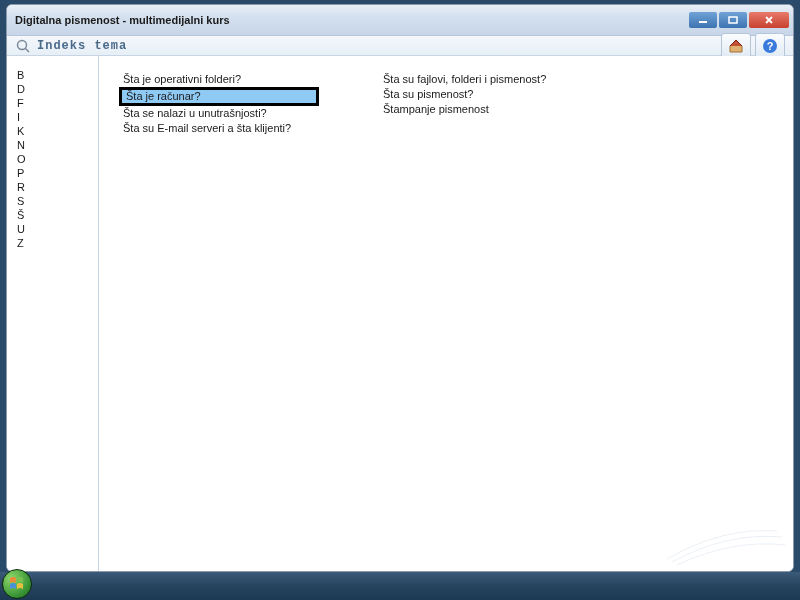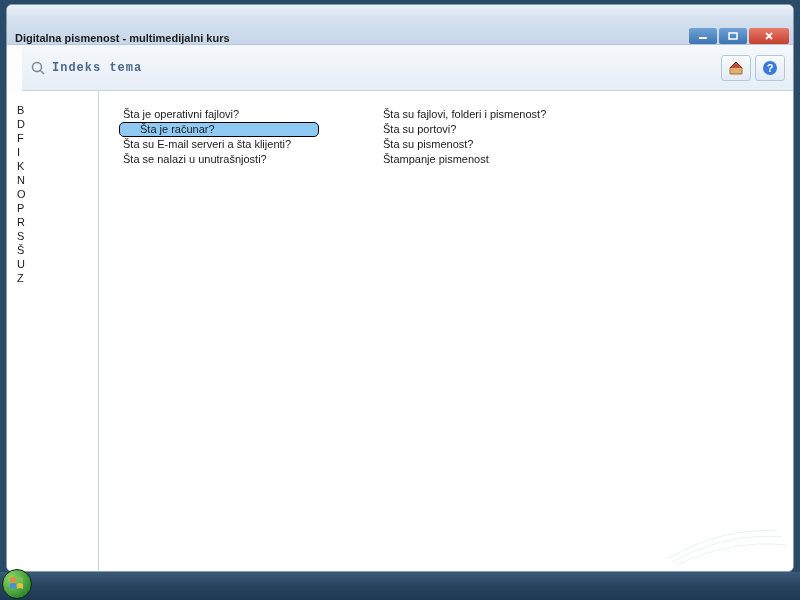--- a/index.html
+++ b/index.html
@@ -19,25 +19,25 @@
   right: 6px;
   bottom: 28px;
   background: #fdfdfd;
   border: 1px solid #8a9aab;
   border-radius: 6px;
   display: flex;
   flex-direction: column;
   overflow: hidden;
 }
 .titlebar {
-  height: 40px;
+  height: 31px;
   background: linear-gradient(to bottom, #e8eff7 0%, #d4e0ee 40%, #c7d6e8 100%);
   border-bottom: 1px solid #b5c6da;
   display: flex;
-  align-items: flex-end;
+  align-items: center;
   padding: 0 4px 0 8px;
 }
 .titlebar-title {
   font-weight: bold;
   color: #1a1a1a;
   flex: 1;
 }
 .win-buttons { display: flex; gap: 2px; }
 .win-btn {
   width: 28px;
@@ -48,27 +48,26 @@
   justify-content: center;
   font-size: 9px;
   font-weight: bold;
   color: #fff;
   cursor: pointer;
 }
 .win-btn.min { background: linear-gradient(to bottom,#6fa3d8,#3d73b0); }
 .win-btn.max { background: linear-gradient(to bottom,#6fa3d8,#3d73b0); }
 .win-btn.close { background: linear-gradient(to bottom,#e87a6a,#c6402f); width: 40px; }
 .toolbar {
-  height: 46px;
+  height: 20px;
   background: linear-gradient(to bottom,#f5f8fc,#e6eef6);
   border-bottom: 1px solid #c6d4e4;
   display: flex;
   align-items: center;
   padding: 0 8px;
-  margin-left: 15px;
 }
 .toolbar .search-icon {
   width: 16px; height: 16px;
   display: flex; align-items:center; justify-content:center;
   color:#7a8a9a;
   margin-right:6px;
 }
 .toolbar .search-label {
   font-weight: bold;
   color: #4a6a8a;
@@ -114,25 +113,25 @@
 .topic {
   color:#1a1a1a;
   font-size:11px;
   line-height:15px;
   padding: 0 4px;
   cursor:pointer;
   white-space:nowrap;
 }
 .topic.selected {
   background:#8fcaf5;
-  border:1px solid #000000;
-  border-radius:5px;
+  border:3px solid #000000;
+  border-radius:0;
   display:inline-block;
   min-width: 200px;
-  padding: 0 20px;
+  padding: 0 4px;
   line-height:13px;
 }
 .footer-swoosh {
   position:absolute;
   right:6px; bottom:4px;
   width:120px; height:40px;
   opacity:0.35;
 }
 .taskbar {
   position:absolute;
@@ -215,36 +214,33 @@
         <div class="letter">P</div>
         <div class="letter">R</div>
         <div class="letter">S</div>
         <div class="letter">Š</div>
         <div class="letter">U</div>
         <div class="letter">Z</div>
       </div>
     <div class="content">
       <div class="column" id="col1">
           <div>
-            <div class="topic">Šta je operativni fajlovi?</div>
+            <div class="topic">Šta je operativni folderi?</div>
           </div>
           <div><div class="topic selected">Šta je računar?</div></div>
           <div>
+            <div class="topic">Šta se nalazi u unutrašnjosti?</div>
+          </div>
+          <div>
             <div class="topic">Šta su E-mail serveri a šta klijenti?</div>
-          </div>
-          <div>
-            <div class="topic">Šta se nalazi u unutrašnjosti?</div>
           </div>
         </div>
       <div class="column" id="col2">
           <div>
             <div class="topic">Šta su fajlovi, folderi i pismenost?</div>
-          </div>
-          <div>
-            <div class="topic">Šta su portovi?</div>
           </div>
           <div>
             <div class="topic">Šta su pismenost?</div>
           </div>
           <div>
             <div class="topic">Štampanje pismenost</div>
           </div>
         </div>
       <svg class="footer-swoosh" viewBox="0 0 120 40">
         <path d="M5 35 Q 60 5 115 10" stroke="#c6d4e4" stroke-width="1" fill="none"></path>

